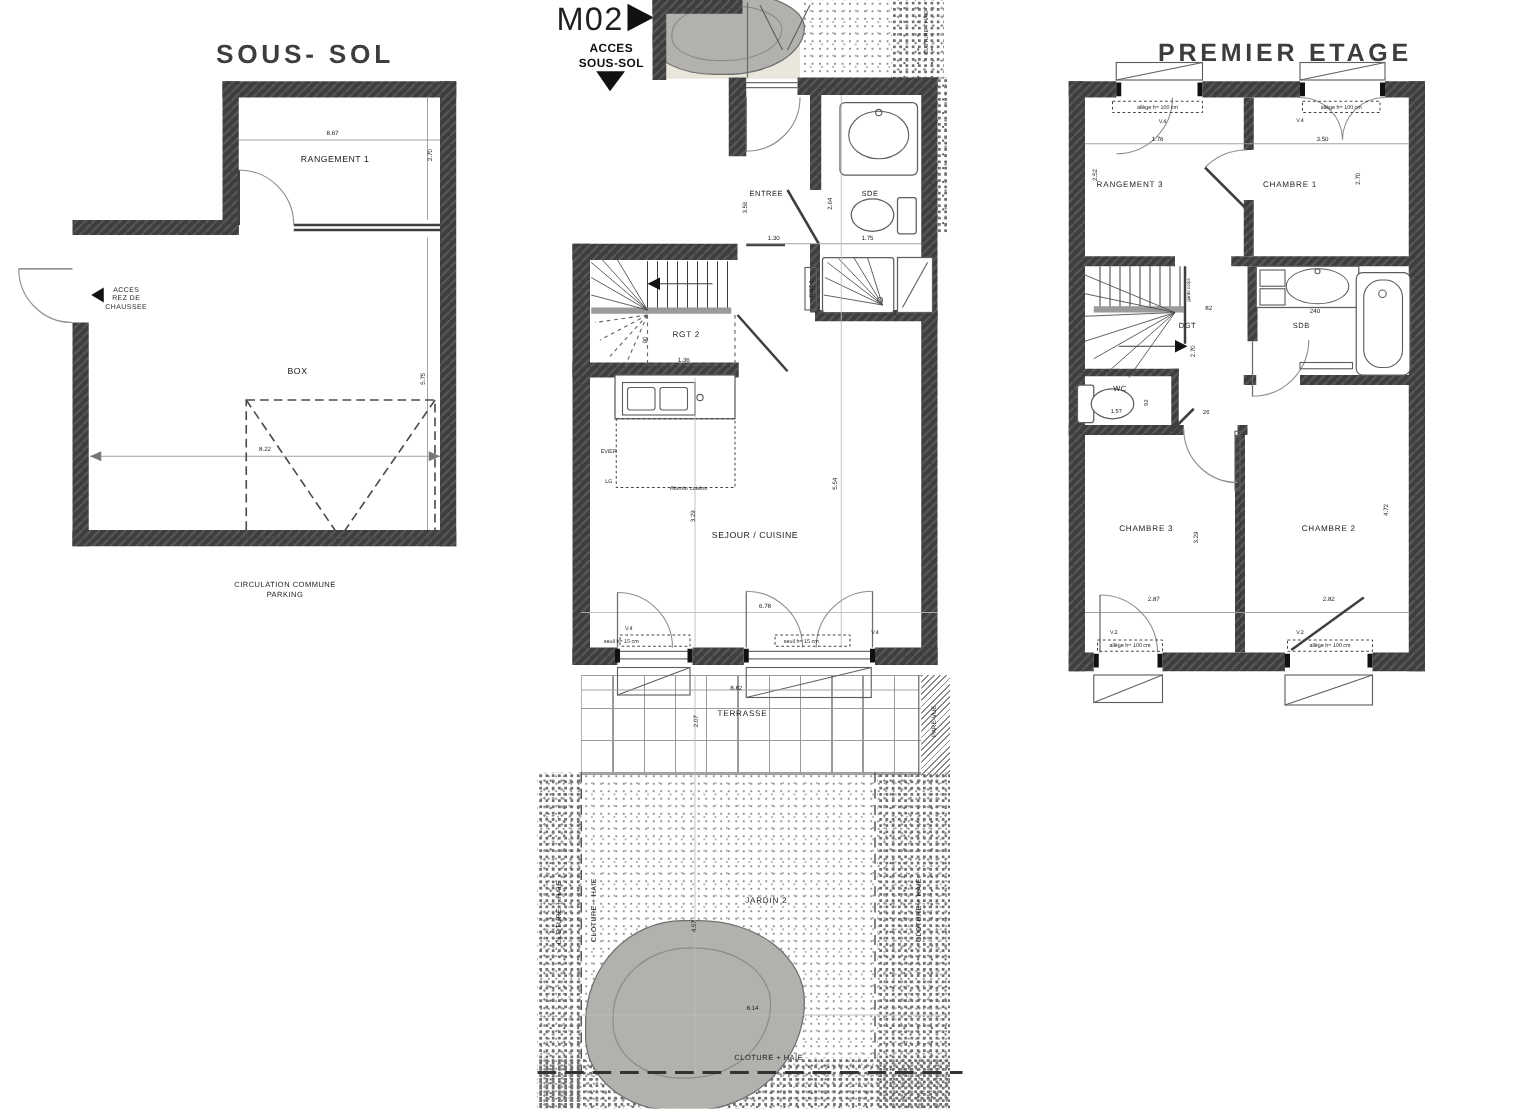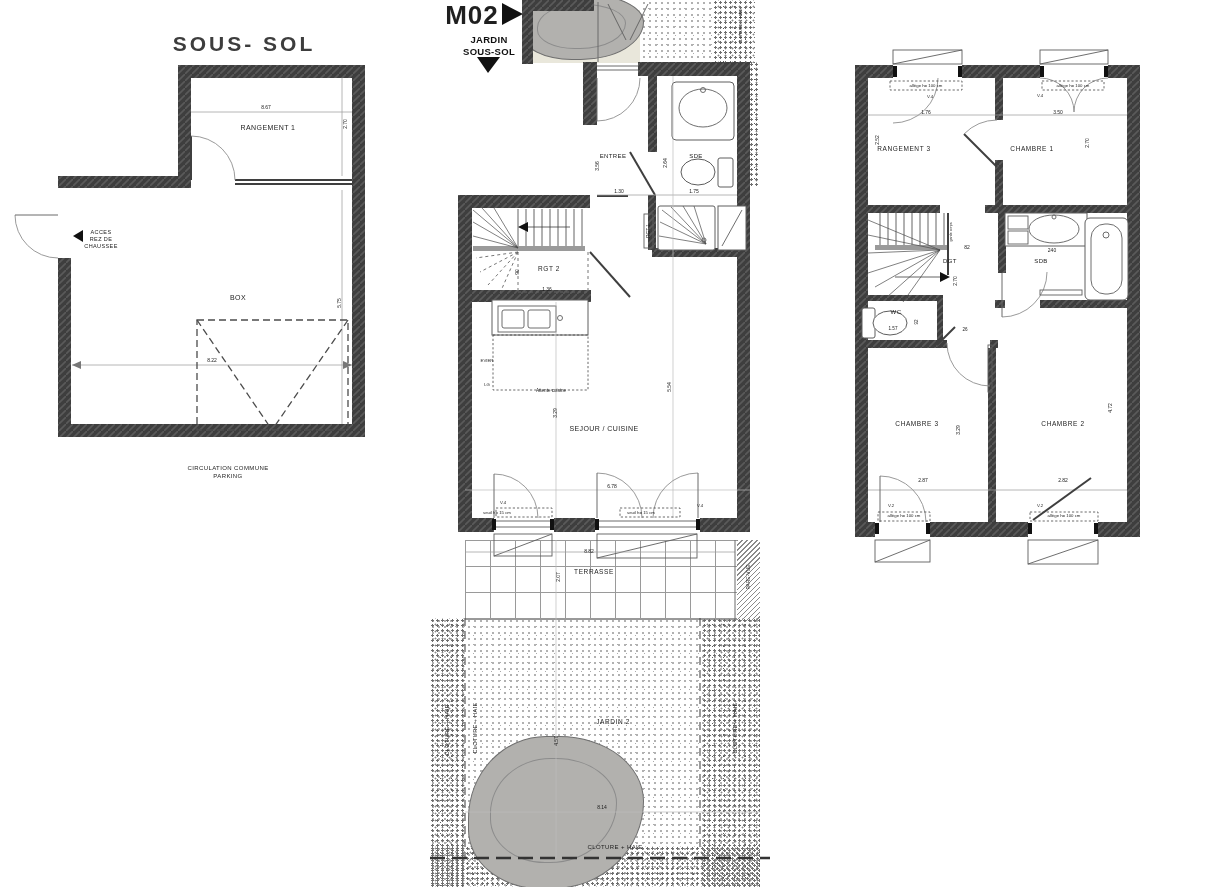--- a/index.html
+++ b/index.html
@@ -25,21 +25,21 @@
   .lbl{position:absolute;transform:translate(-50%,-50%);font-size:7px;letter-spacing:.4px;
        white-space:pre-line;text-align:center;line-height:1.3;color:#1c1c1c}
   .rot{transform:translate(-50%,-50%) rotate(-90deg)}
   .t4{font-size:4.3px;letter-spacing:0}
   .t45{font-size:4.6px;letter-spacing:0}
   .t5{font-size:5px;letter-spacing:0}
   .t55{font-size:5.5px}
   .t6{font-size:6px}
   .t65{font-size:6.5px;letter-spacing:.6px}
   .title{font-size:21px;letter-spacing:3px;color:#3d3d3d;white-space:nowrap;font-weight:700}
-  .m02{font-size:26px;font-weight:bold;letter-spacing:1px;color:#1f1f1f;white-space:nowrap}
+  .m02{font-size:26px;font-weight:normal;letter-spacing:1px;color:#1f1f1f;white-space:nowrap}
   .acc{font-size:9.5px;font-weight:bold;color:#101010;letter-spacing:.3px}
   svg{position:absolute;overflow:visible}
   .thin{stroke:#6b6b6b;stroke-width:1;fill:none}
   .p2{stroke:#3f3f3f;stroke-width:2;fill:none}
   .diml{stroke:#9d9d9d;stroke-width:.75;fill:none}
   .guide{stroke:#bcbcbc;stroke-width:.7;fill:none}
   .dsh{stroke:#4c4c4c;stroke-width:1.3;fill:none;stroke-dasharray:7 4}
   .dsh2{stroke:#666;stroke-width:.9;fill:none;stroke-dasharray:3 3}
   .dshb{stroke:#444;stroke-width:.8;fill:none;stroke-dasharray:2.2 2}
   .fix{stroke:#5e5e5e;stroke-width:1;fill:#fff}
@@ -325,21 +325,21 @@
   <span class="lbl" style="left:238px;top:298px">BOX</span>
   <span class="lbl t5" style="left:212px;top:360px">8.22</span>
   <span class="lbl t5 rot" style="left:339px;top:303px">5.75</span>
   <span class="lbl t55" style="left:101px;top:240px">ACCES
 REZ DE
 CHAUSSEE</span>
   <span class="lbl t6" style="left:228px;top:473px">CIRCULATION COMMUNE
 PARKING</span>
 
   <span class="lbl m02" style="left:472px;top:16px">M02</span>
-  <span class="lbl acc" style="left:489px;top:46px">JARDIN
+  <span class="lbl acc" style="left:489px;top:46px">ACCES
 SOUS-SOL</span>
   <span class="lbl t4 rot" style="left:741px;top:26px">CLOTURE + HAIE</span>
   <span class="lbl t6" style="left:613px;top:157px">ENTREE</span>
   <span class="lbl t6" style="left:696px;top:157px">SDE</span>
   <span class="lbl t5 rot" style="left:597px;top:166px">3.56</span>
   <span class="lbl t5 rot" style="left:665px;top:163px">2.64</span>
   <span class="lbl t5" style="left:619px;top:191px">1.30</span>
   <span class="lbl t5" style="left:694px;top:191px">1.75</span>
   <span class="lbl t45 rot" style="left:649px;top:231px">RGT 1</span>
   <span class="lbl t65" style="left:549px;top:269px">RGT 2</span>
@@ -361,20 +361,21 @@
   <span class="lbl t5 rot" style="left:558px;top:577px">2.07</span>
   <span class="lbl t5 rot" style="left:748px;top:577px">PARE-VUE</span>
   <span class="lbl t65" style="left:613px;top:722px">JARDIN 2</span>
   <span class="lbl t5 rot" style="left:556px;top:741px">4.57</span>
   <span class="lbl t5" style="left:602px;top:807px">8.14</span>
   <span class="lbl t55 rot" style="left:448px;top:730px">CLOTURE + HAIE</span>
   <span class="lbl t55 rot" style="left:476px;top:728px">CLOTURE + HAIE</span>
   <span class="lbl t55 rot" style="left:736px;top:728px">CLOTURE + HAIE</span>
   <span class="lbl t6" style="left:615px;top:848px">CLOTURE + HAIE</span>
 
+  <span class="lbl title" style="left:1028px;top:43px;font-size:20px">PREMIER ETAGE</span>
   <span class="lbl t4" style="left:926px;top:86px">allège h= 100 cm</span>
   <span class="lbl t4" style="left:930px;top:97px">V.4</span>
   <span class="lbl t4" style="left:1073px;top:86px">allège h= 100 cm</span>
   <span class="lbl t4" style="left:1040px;top:96px">V.4</span>
   <span class="lbl t5" style="left:926px;top:112px">1.76</span>
   <span class="lbl t5" style="left:1058px;top:112px">3.50</span>
   <span class="lbl t5 rot" style="left:877px;top:140px">2.52</span>
   <span class="lbl t5 rot" style="left:1087px;top:143px">2.70</span>
   <span class="lbl t65" style="left:904px;top:149px">RANGEMENT 3</span>
   <span class="lbl t65" style="left:1032px;top:149px">CHAMBRE 1</span>

